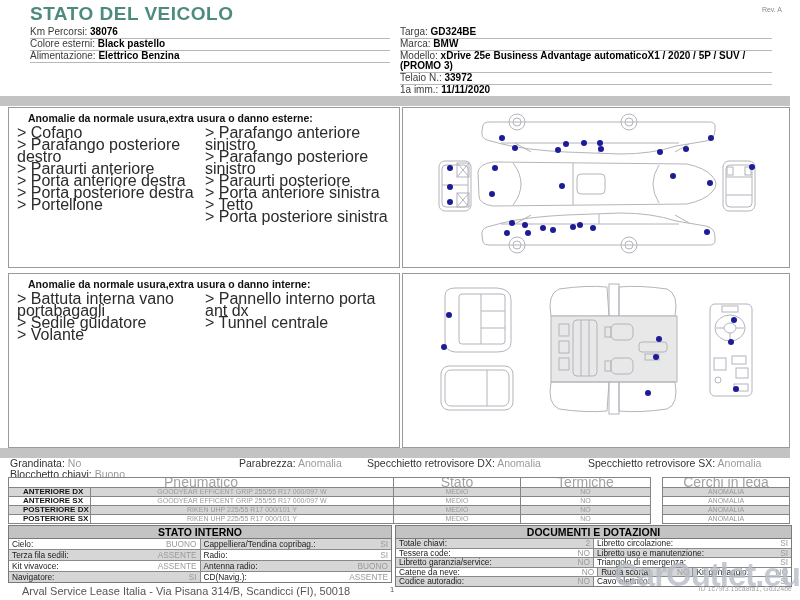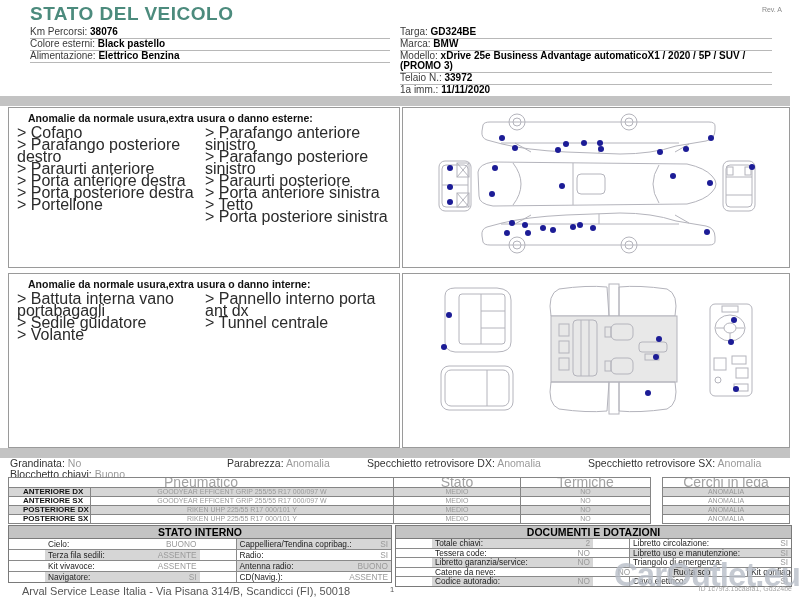--- a/index.html
+++ b/index.html
@@ -31,21 +31,21 @@
   .anom-item{font-size:16px;line-height:12px;color:#2b2b2b;}
 
   
   .car{stroke:#b4b4bc;fill:none;stroke-width:1;}
   .carfill{fill:#e8e8e8;stroke:#b4b4bc;stroke-width:1;}
 
   
   .sum{position:absolute;font-size:10.5px;line-height:11px;}
   .sum .flabel{color:#333;}
   .sum .sval{color:#9a9a9a;}
-  .s0{left:10px;top:458px;} .s1{left:227px;top:458px;} .s2{left:367px;top:458px;}
+  .s0{left:10px;top:458px;} .s1{left:239px;top:458px;} .s2{left:367px;top:458px;}
   .s3{left:588px;top:458px;} .s4{left:10px;top:469px;}
 
   
   table.tire{position:absolute;border-collapse:collapse;table-layout:fixed;background:#fff;}
   table.tire th{border:1px solid #858585;font-weight:normal;color:#a2a2a2;font-size:14px;
                 height:9px;line-height:9px;padding:0 2px;overflow:hidden;white-space:nowrap;}
   table.tire td{border:1px solid #858585;height:8px;line-height:8px;padding:0 14px;
                 overflow:hidden;white-space:nowrap;}
   table.tire td.pos{font-weight:bold;color:#151515;font-size:8px;}
   table.tire td.c{text-align:center;color:#9a9a9a;font-size:7px;}
@@ -57,21 +57,21 @@
   .btable{position:absolute;border:1px solid #7a7a7a;background:#fff;}
   #stato-interno{left:8px;top:525px;width:382px;}
   #documenti{left:395px;top:525px;width:395px;}
   .bhead{background:#c3c3c3;border-bottom:1px solid #7a7a7a;font-weight:bold;
          text-align:center;font-size:10.5px;height:12px;line-height:12px;color:#000;}
   .brow{display:flex;border-bottom:1px solid #8a8a8a;}
   .brow:last-child{border-bottom:none;}
   .brow.h10{height:10px;line-height:10px;}
   .brow.h9{height:8.5px;line-height:8.5px;}
   .bpair{flex:1 1 0;display:flex;justify-content:space-between;padding:0 3px;
-         border-left:1px solid #8a8a8a;overflow:hidden;white-space:nowrap;margin-left:36px;}
+         border-left:1px solid #8a8a8a;overflow:hidden;white-space:nowrap;}
   .bpair:first-child{border-left:none;}
   .bpair.shade{background:#d6d6d6;}
   .plabel{font-size:8.3px;color:#222;}
   .pvalue{font-size:8.3px;color:#9a9a9a;}
 
   
   #footer-address{position:absolute;left:22px;top:585px;font-size:11px;color:#555;}
   #footer-page{position:absolute;left:390px;top:585px;font-size:7.5px;color:#555;}
   #footer-id{position:absolute;right:8px;top:585px;font-size:7px;color:#a5a5a5;}
 

